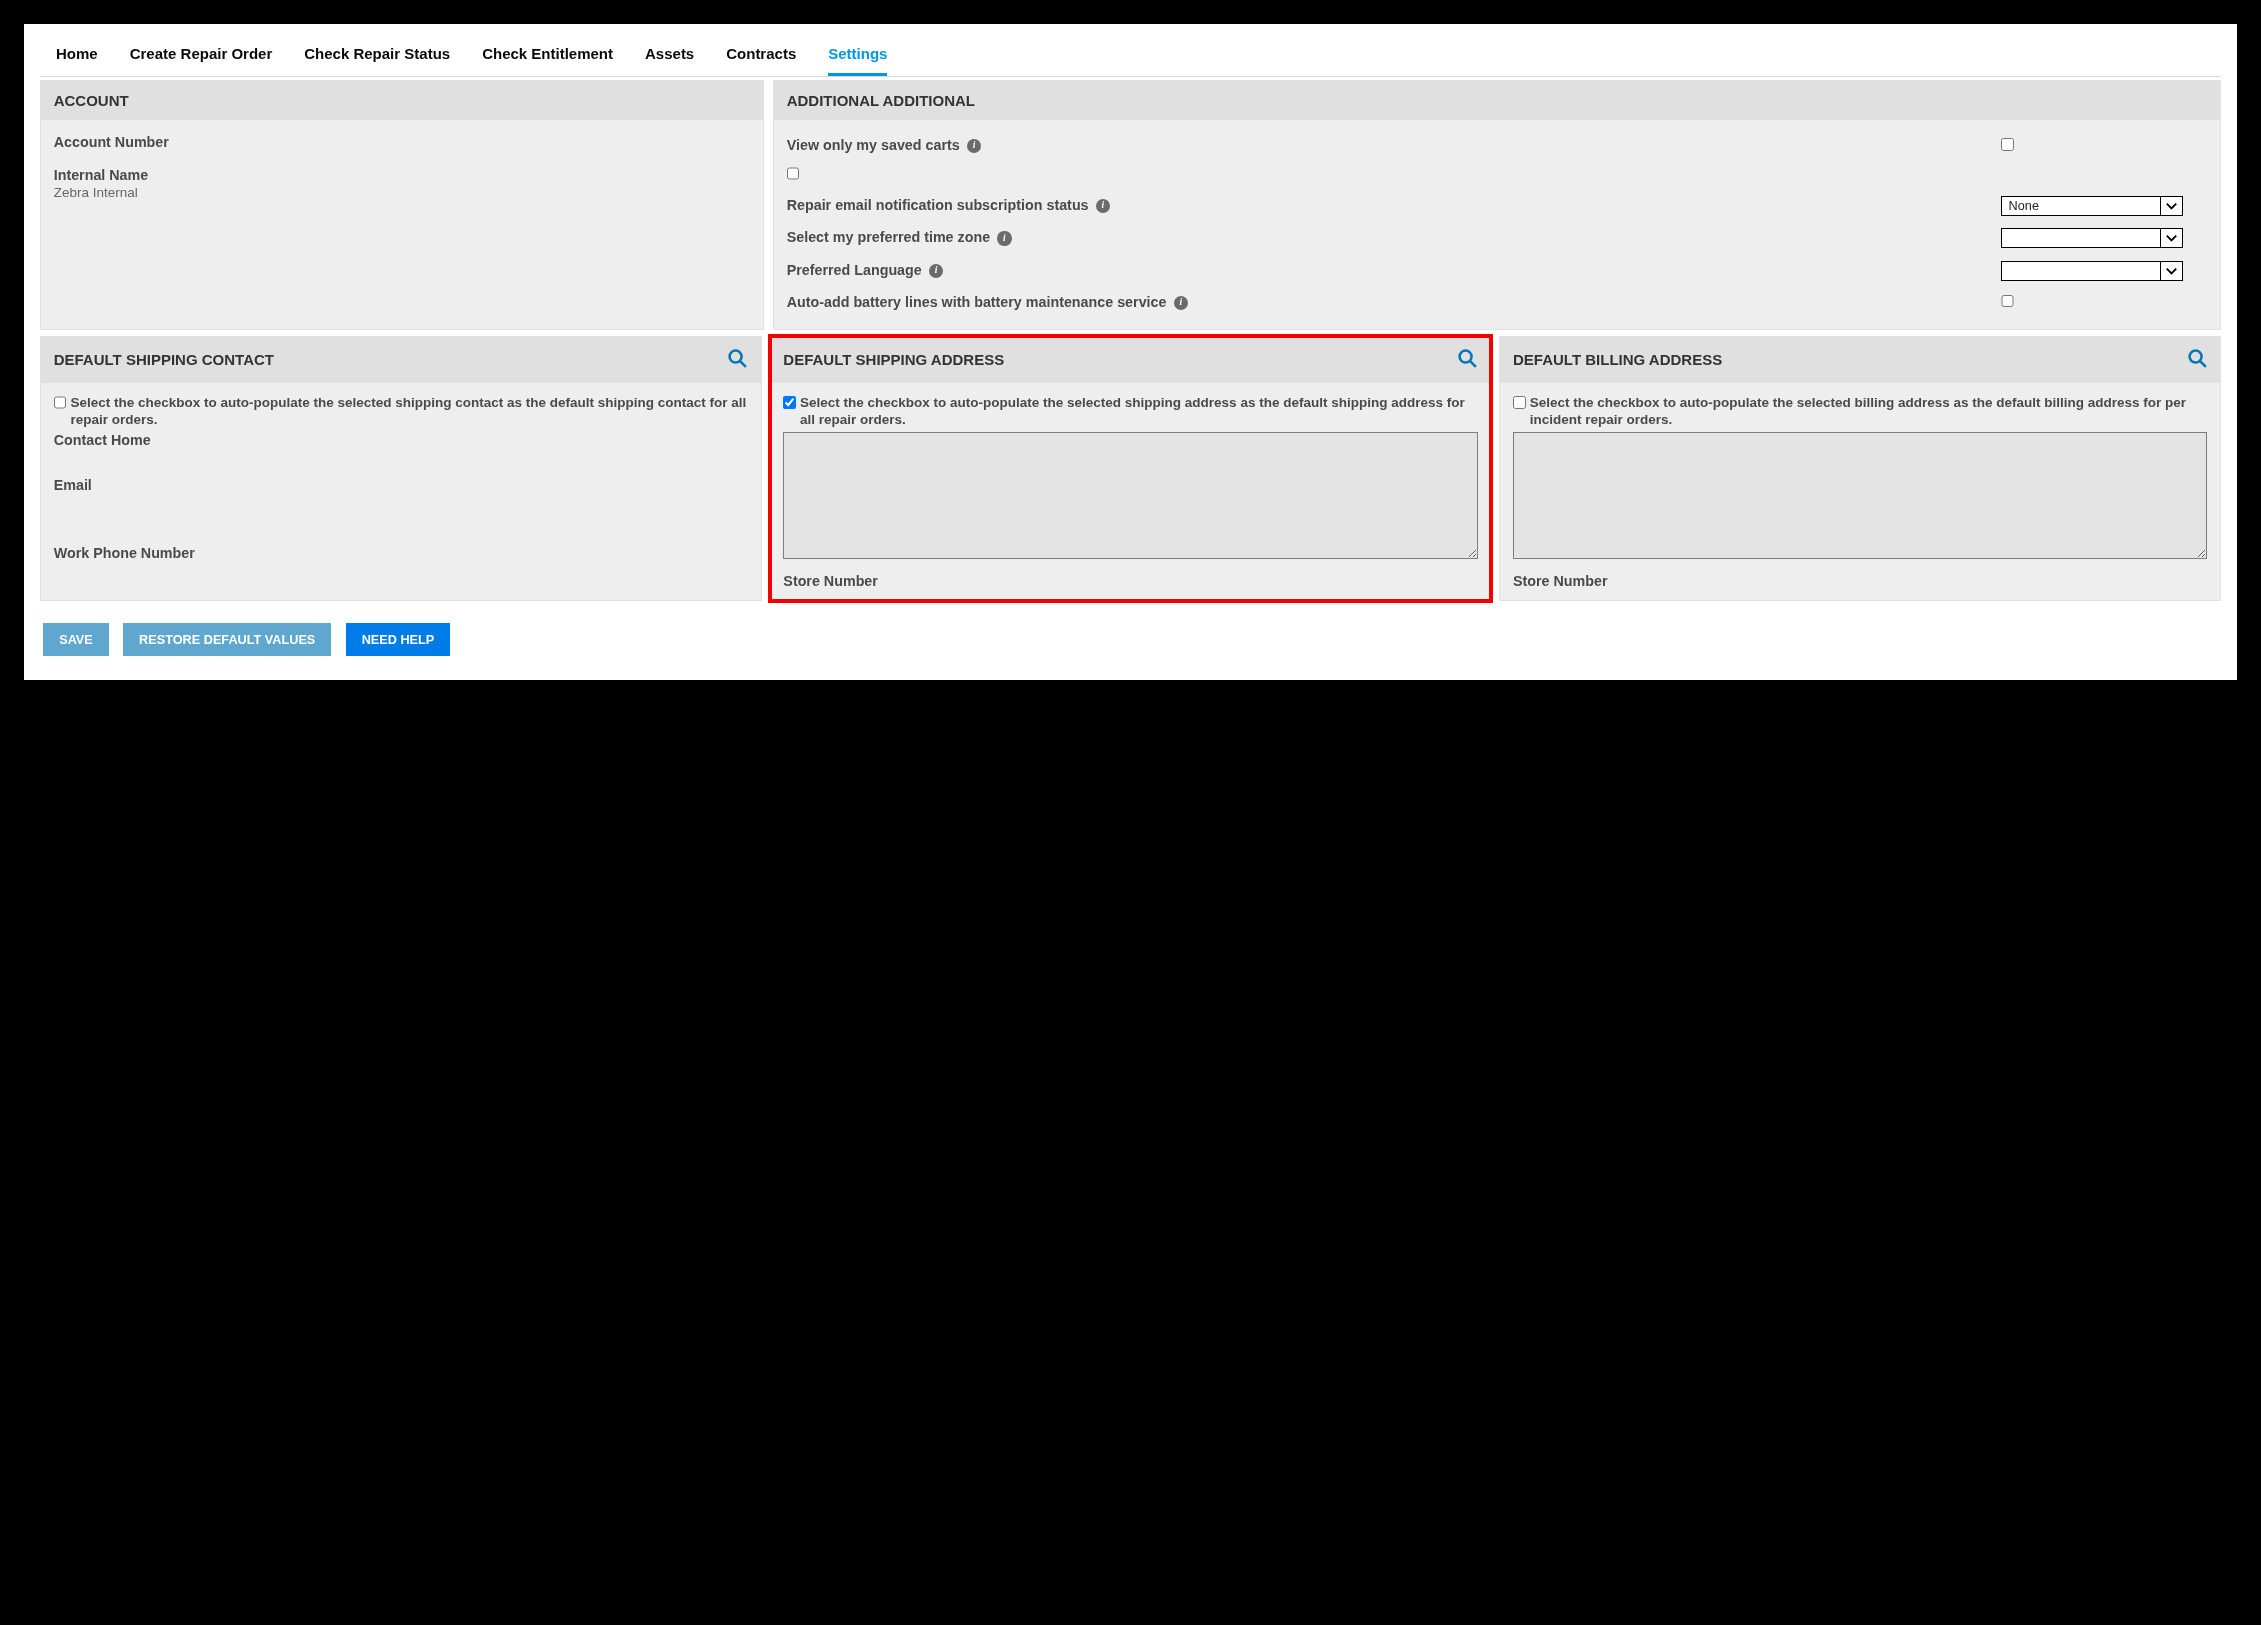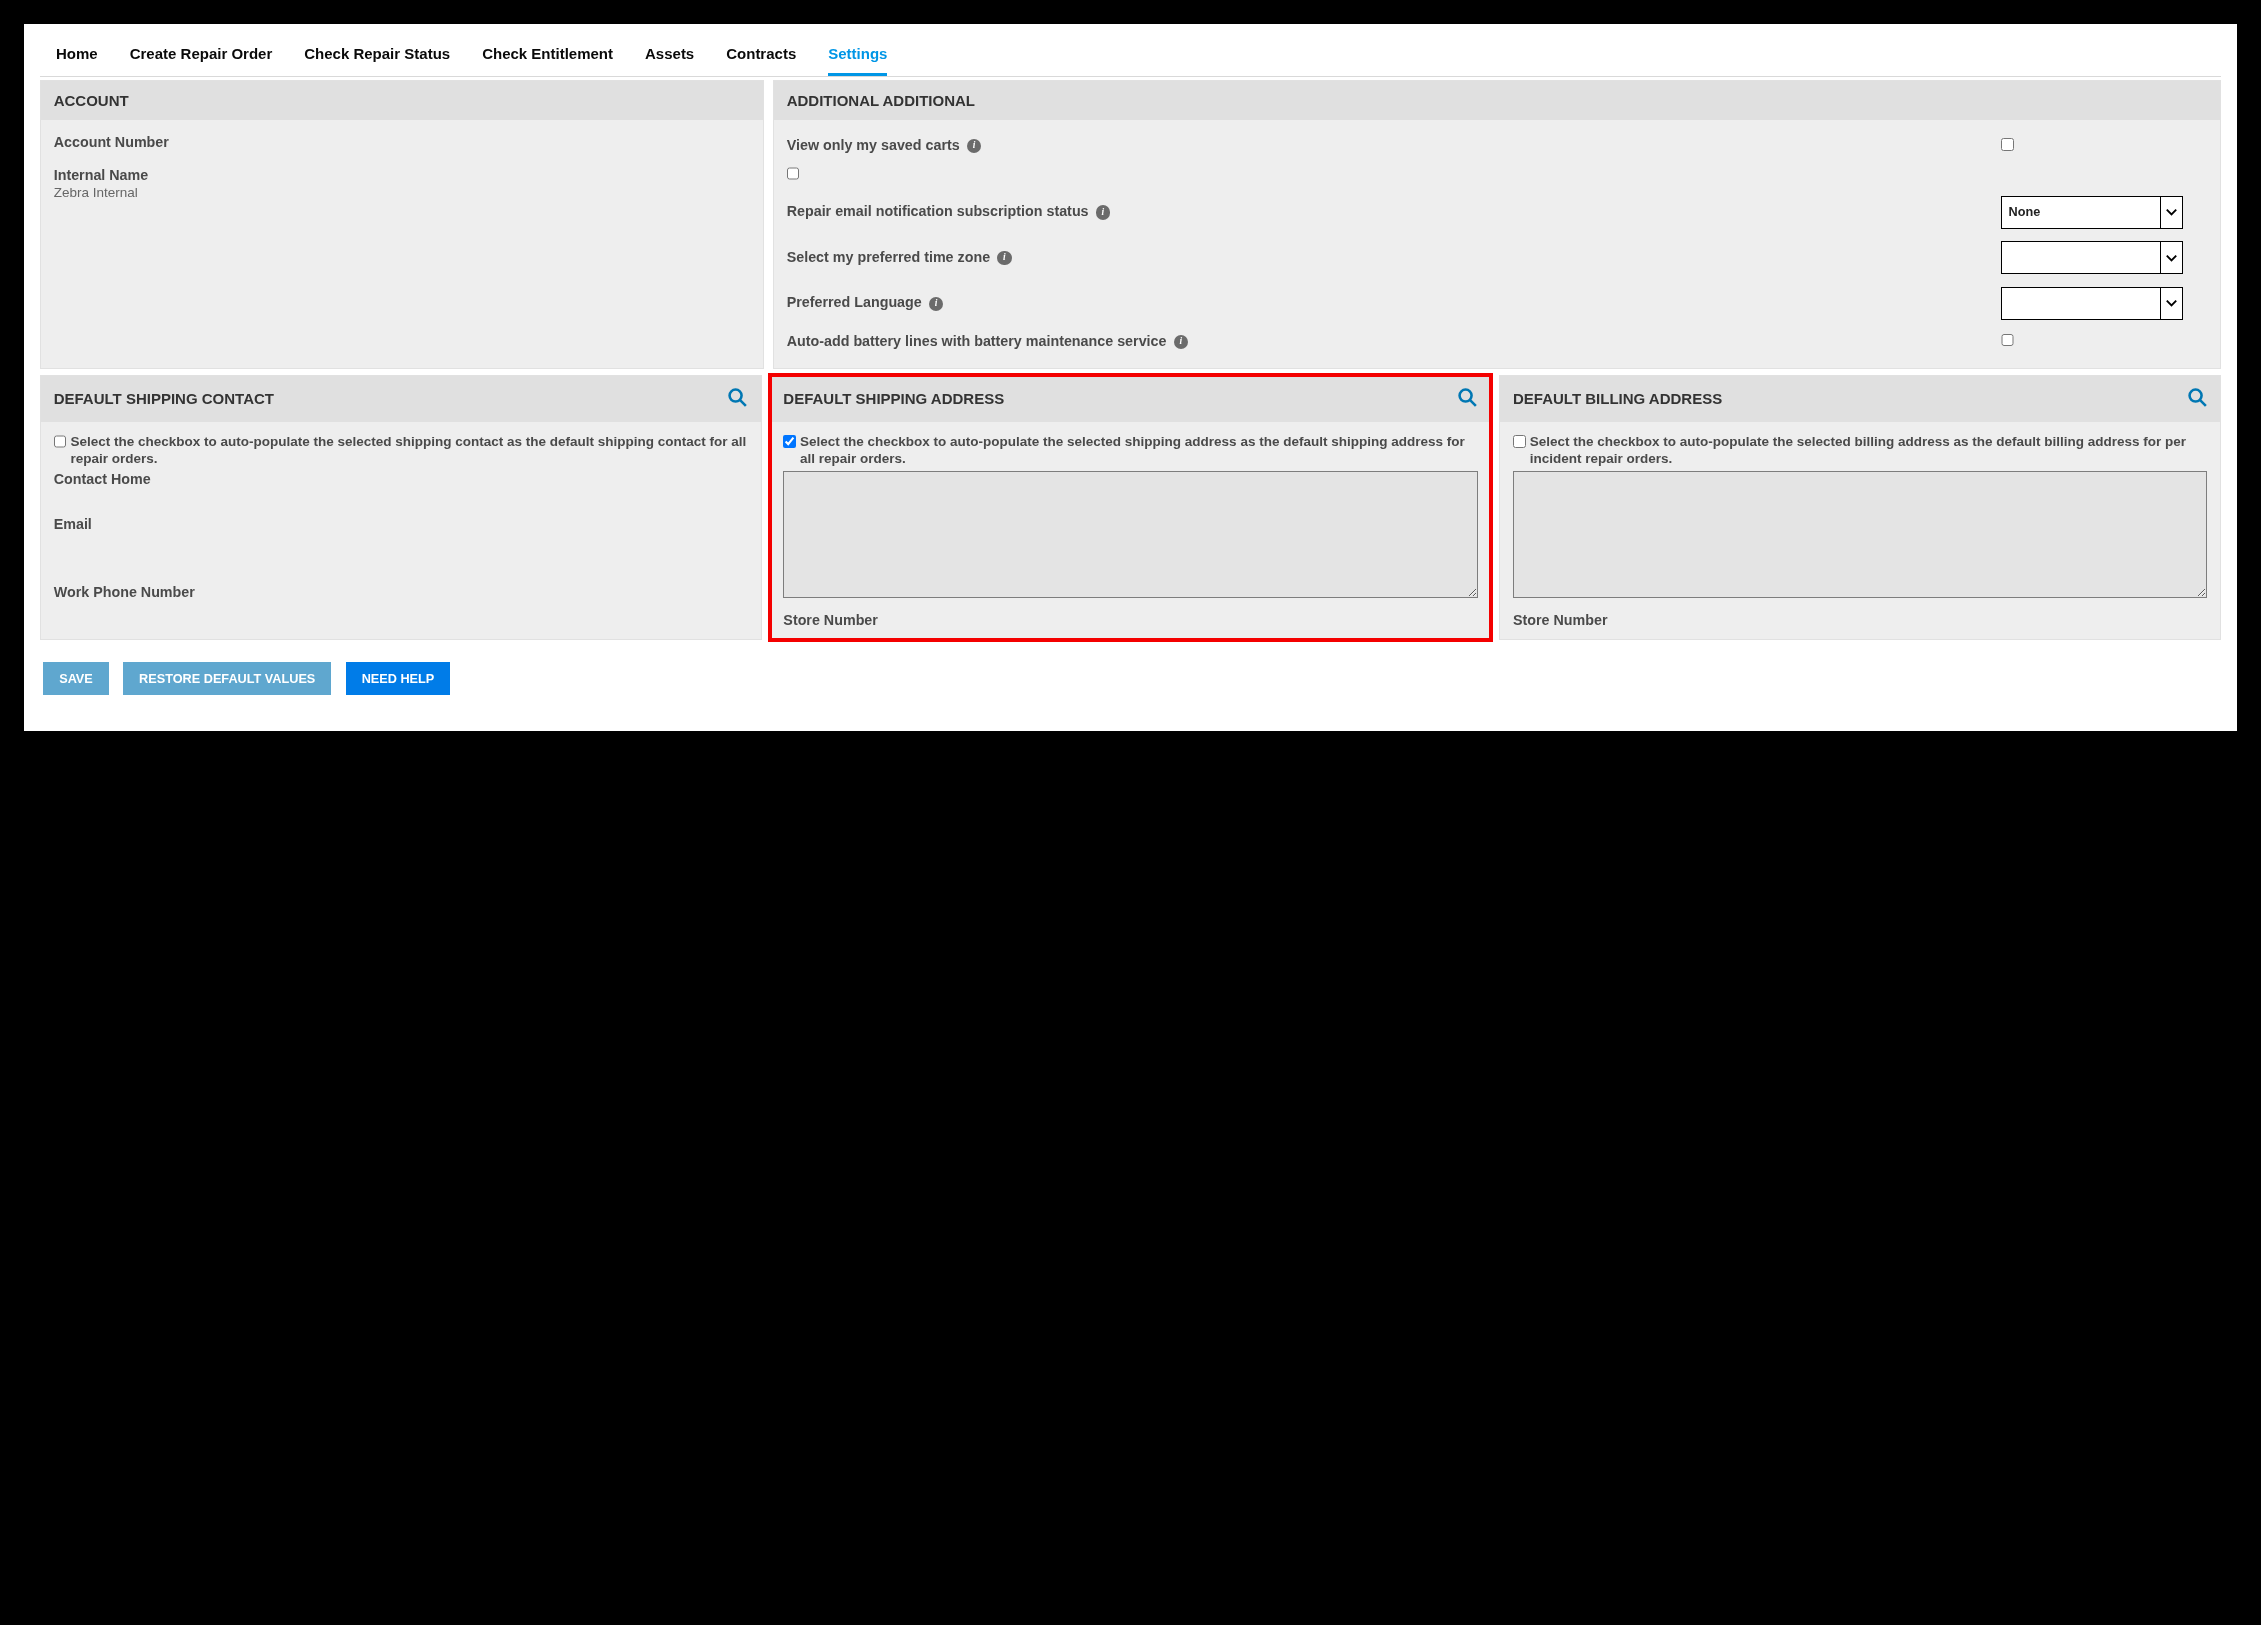--- a/index.html
+++ b/index.html
@@ -5,21 +5,21 @@
   * { box-sizing: border-box; }
   body {
     margin: 0;
     font-family: Arial, Helvetica, sans-serif;
     background: #000;
     padding: 24px;
   }
   .app {
     background: #fff;
     width: 100%;
-    padding: 8px 16px 36px 16px;
+    padding: 8px 16px 24px 16px;
     box-shadow: 0 0 16px rgba(0,0,0,0.6);
   }
   
   .tabs {
     display: flex;
     gap: 32px;
     border-bottom: 0.8px solid #d9d9d9;
     padding: 0 16px 0 16px;
   }
   .tab {
@@ -115,23 +115,22 @@
   input[type="checkbox"] {
     width: 12.7px;
     height: 12.7px;
     margin: 0;
   }
   .select-box {
     display: flex;
     align-items: stretch;
     border: 0.8px solid #000;
     background: #fff;
-    height: 33px;
+    height: 20px;
     width: 182px;
-    font-weight: bold;
   }
   .select-box .val {
     flex: 1;
     padding: 3.2px 6.3px;
     font-size: 12.7px;
     color: #222;
     display: flex;
     align-items: center;
   }
   .select-box .arrow {

